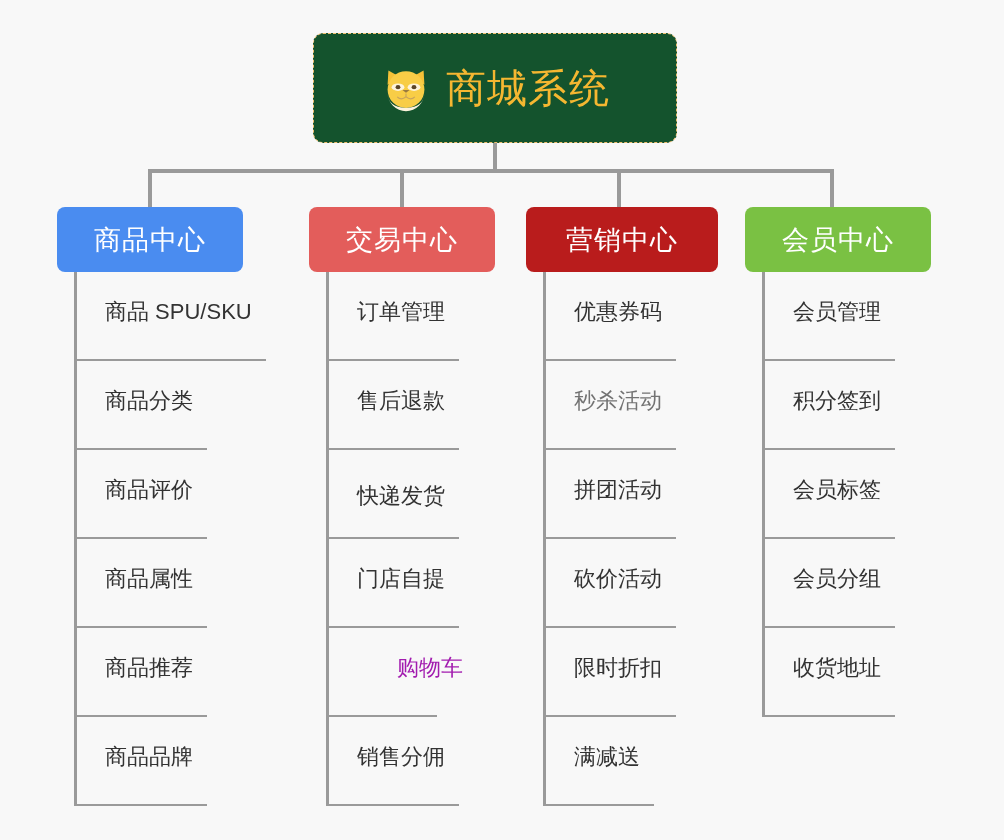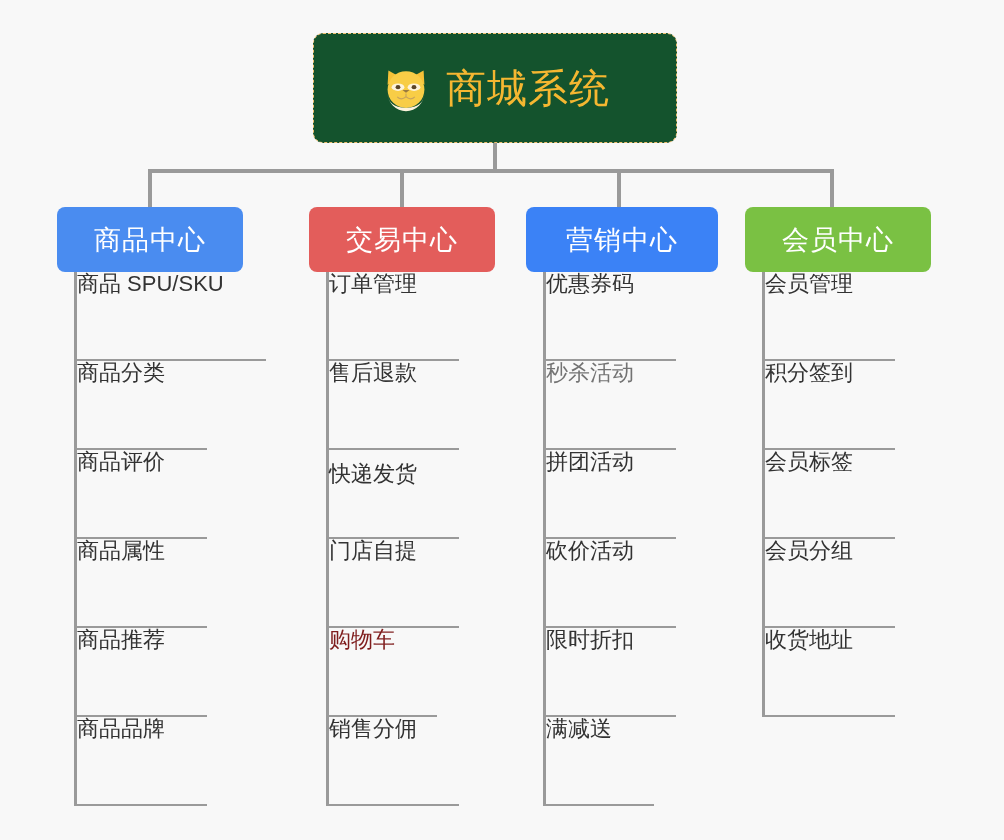--- a/index.html
+++ b/index.html
@@ -82,21 +82,22 @@
     position: relative;
     margin-left: 17px;
     border-left: 3px solid #9a9a9a;
     padding-top: 0;
   }
   .leaf-item {
     position: relative;
     height: 89px;
     box-sizing: border-box;
     display: flex;
-    align-items: flex-start;
+    align-items: center;
+    padding-left: 28px;
   }
   .leaf-label {
     font-size: 22px;
     color: #333333;
     line-height: 1.1;
     white-space: nowrap;
     padding-bottom: 8px;
     position: relative;
     z-index: 2;
   }
@@ -192,32 +193,32 @@
         </div>
         <div class="leaf-item">
           <span class="leaf-label" style="color: rgb(51, 51, 51); margin-top: 12px;">快递发货</span>
           <span class="leaf-underline" style="background: rgb(154, 154, 154); width: 130px;"></span>
         </div>
         <div class="leaf-item">
           <span class="leaf-label" style="color: rgb(51, 51, 51);">门店自提</span>
           <span class="leaf-underline" style="background: rgb(154, 154, 154); width: 130px;"></span>
         </div>
         <div class="leaf-item">
-          <span class="leaf-label" style="color: #7f1d1d;">购物车</span>
+          <span class="leaf-label" style="color: #a21caf; margin-left: 40px;">购物车</span>
           <span class="leaf-underline" style="background: rgb(154, 154, 154); width: 108px;"></span>
         </div>
         <div class="leaf-item">
           <span class="leaf-label" style="color: rgb(51, 51, 51);">销售分佣</span>
           <span class="leaf-underline" style="background: rgb(154, 154, 154); width: 130px;"></span>
         </div>
       </div>
   </div>
 
   <div class="column" style="left:526px;">
-    <div class="cat-box" style="background: #3b82f6; width: 192px;">营销中心</div>
+    <div class="cat-box" style="background: #b91c1c; width: 192px;">营销中心</div>
     <div class="leaf-list" style="border-left-color: rgb(154, 154, 154);">
         <div class="leaf-item">
           <span class="leaf-label" style="color: rgb(51, 51, 51);">优惠券码</span>
           <span class="leaf-underline" style="background: rgb(154, 154, 154); width: 130px;"></span>
         </div>
         <div class="leaf-item">
           <span class="leaf-label" style="color: #737373;">秒杀活动</span>
           <span class="leaf-underline" style="background: rgb(154, 154, 154); width: 130px;"></span>
         </div>
         <div class="leaf-item">

